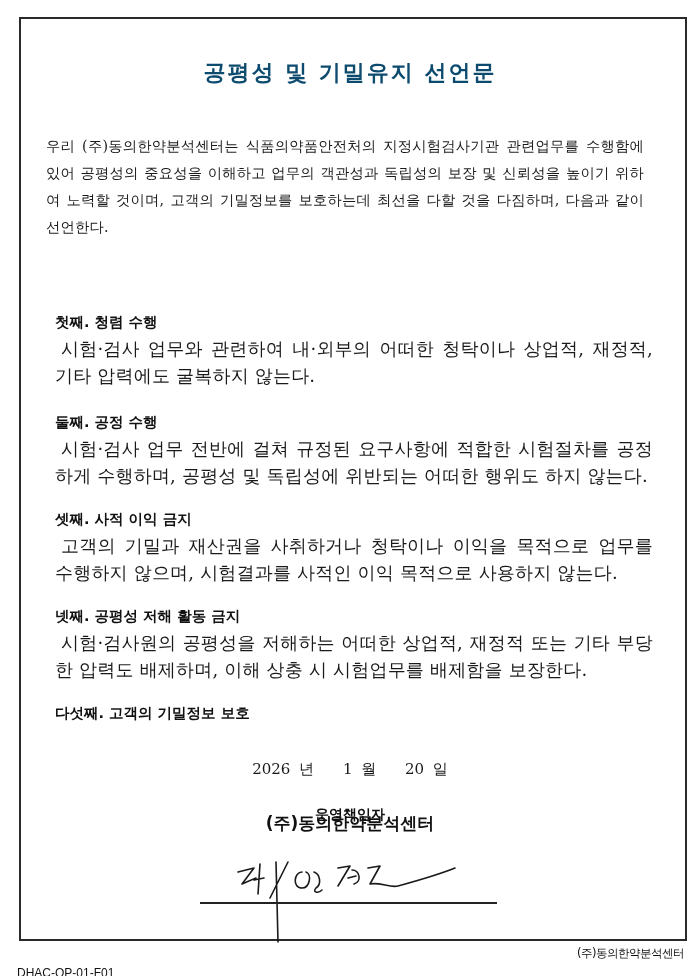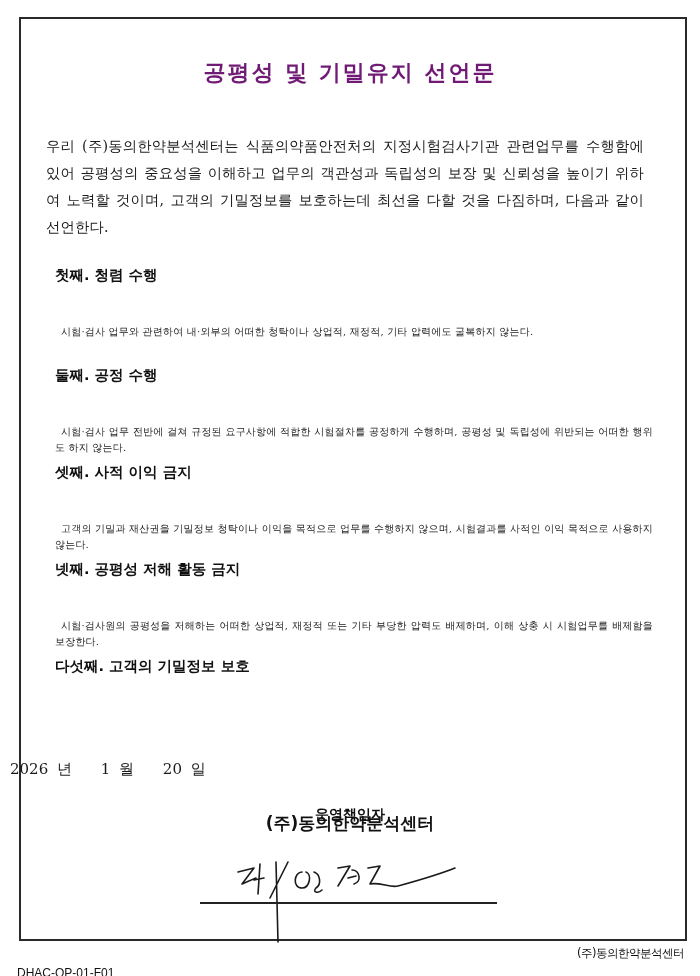--- a/index.html
+++ b/index.html
@@ -8,37 +8,37 @@
     font-family: "DejaVu Serif", "Liberation Serif", serif; color: #1a1a1a;
     overflow: hidden;
   }
   .frame {
     position: absolute; left: 19px; top: 17px; width: 668px; height: 924px;
     border: 2px solid #2a2a2a; box-sizing: border-box;
   }
   .title {
     position: absolute; left: 0; right: 0; top: 58px; text-align: center;
     font-family: "DejaVu Sans", "Liberation Sans", sans-serif; font-weight: bold;
-    font-size: 22px; letter-spacing: 2px; color: #701a75;
+    font-size: 22px; letter-spacing: 2px; color: #0c4a6e;
   }
   .intro {
     position: absolute; left: 46px; top: 133px; width: 598px;
     font-size: 14.3px; line-height: 27px; letter-spacing: 0.2px; text-align: justify;
   }
   .section { position: absolute; left: 55px; width: 600px; }
   .section .heading {
     font-family: "DejaVu Sans", "Liberation Sans", sans-serif; font-weight: bold;
-    font-size: 14.5px; line-height: 26px; color: #111;
+    font-size: 14.5px; line-height: 26px; color: #111; margin-top: 47px;
   }
   .section .body {
-    font-size: 10px; line-height: 16px; letter-spacing: 0.2px; text-indent: 6px;
-    text-align: justify; width: 598px; margin-top: 36px;
+    font-size: 18px; line-height: 27px; letter-spacing: 0.2px; text-indent: 6px;
+    text-align: justify; width: 598px;
   }
   .date {
-    position: absolute; left: 0; right: 0; top: 760px; 
+    position: absolute; left: 0; right: 0; top: 760px; text-align: center;
     font-size: 15px; word-spacing: 4px;
   }
   .date span { margin: 0 10px; }
   .org {
     position: absolute; left: 0; right: 0; top: 812px; text-align: center;
     font-family: "DejaVu Sans", "Liberation Sans", sans-serif; font-weight: bold;
     font-size: 17px; color: #111;
   }
   .role {
     position: absolute; left: 0; right: 0; top: 806px; text-align: center;
@@ -73,21 +73,21 @@
   <div class="body">시험·검사 업무와 관련하여 내·외부의 어떠한 청탁이나 상업적, 재정적, 기타 압력에도 굴복하지 않는다.</div>
 </div>
 
 <div class="section" style="top:362px;">
   <div class="heading">둘째. 공정 수행</div>
   <div class="body">시험·검사 업무 전반에 걸쳐 규정된 요구사항에 적합한 시험절차를 공정하게 수행하며, 공평성 및 독립성에 위반되는 어떠한 행위도 하지 않는다.</div>
 </div>
 
 <div class="section" style="top:459px;">
   <div class="heading">셋째. 사적 이익 금지</div>
-  <div class="body">고객의 기밀과 재산권을 기밀정보 청탁이나 이익을 목적으로 업무를 수행하지 않으며, 시험결과를 사적인 이익 목적으로 사용하지 않는다.</div>
+  <div class="body">고객의 기밀과 재산권을 사취하거나 청탁이나 이익을 목적으로 업무를 수행하지 않으며, 시험결과를 사적인 이익 목적으로 사용하지 않는다.</div>
 </div>
 
 <div class="section" style="top:556px;">
   <div class="heading">넷째. 공평성 저해 활동 금지</div>
   <div class="body">시험·검사원의 공평성을 저해하는 어떠한 상업적, 재정적 또는 기타 부당한 압력도 배제하며, 이해 상충 시 시험업무를 배제함을 보장한다.</div>
 </div>
 
 <div class="section" style="top:653px;">
   <div class="heading">다섯째. 고객의 기밀정보 보호</div>
 </div>

